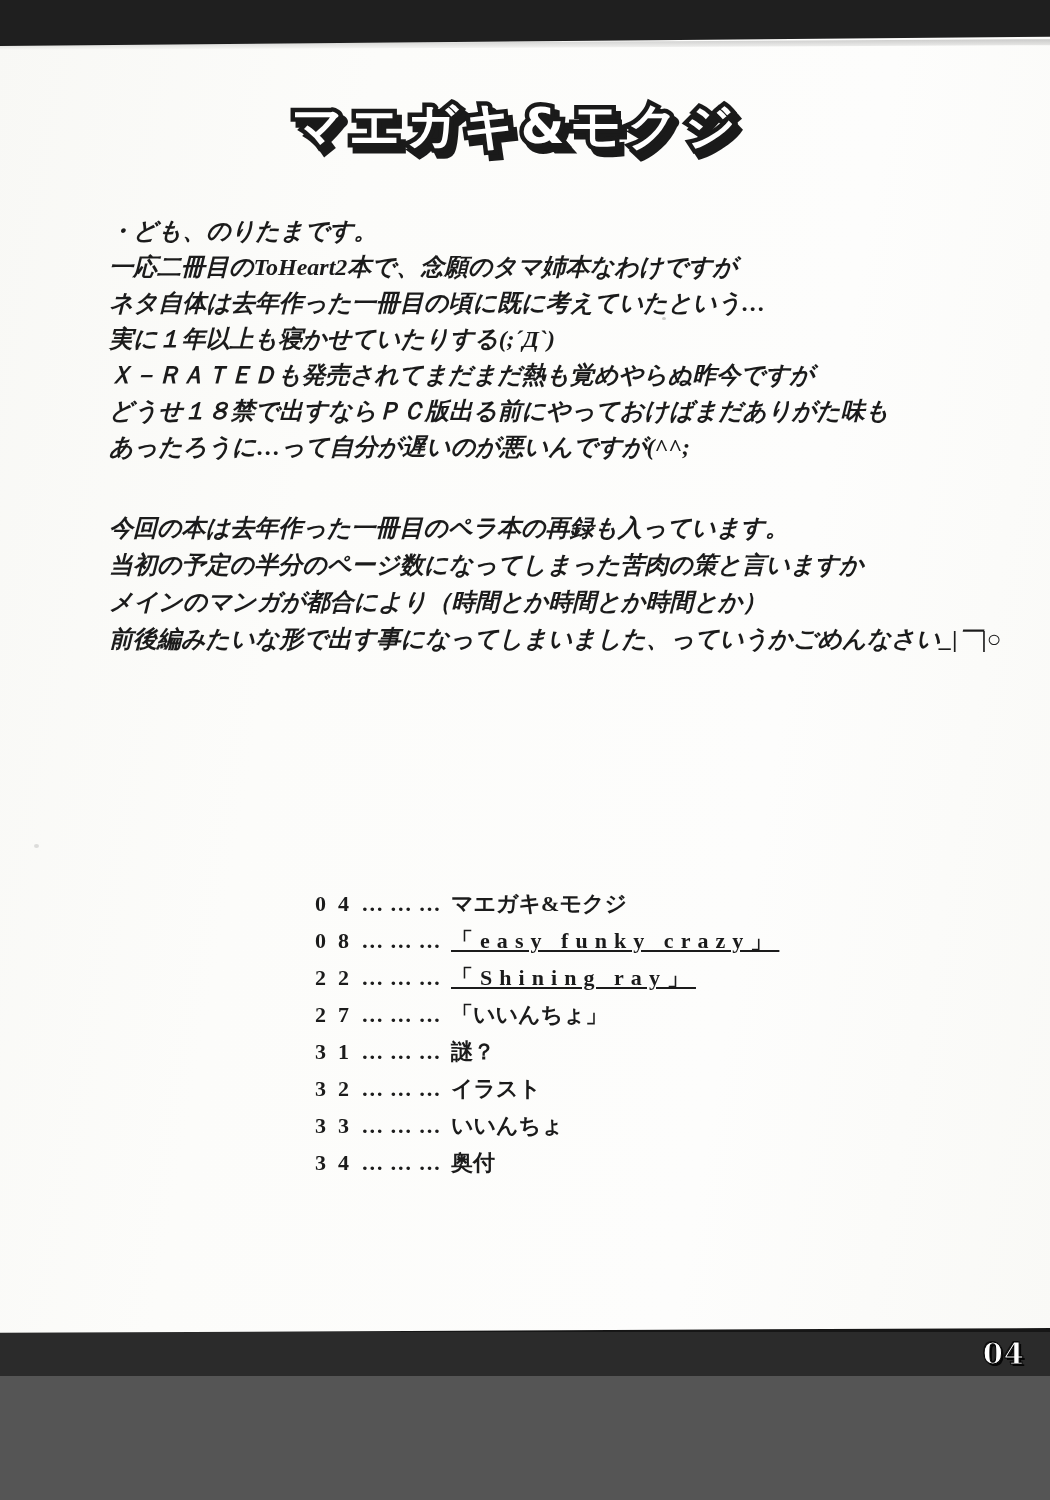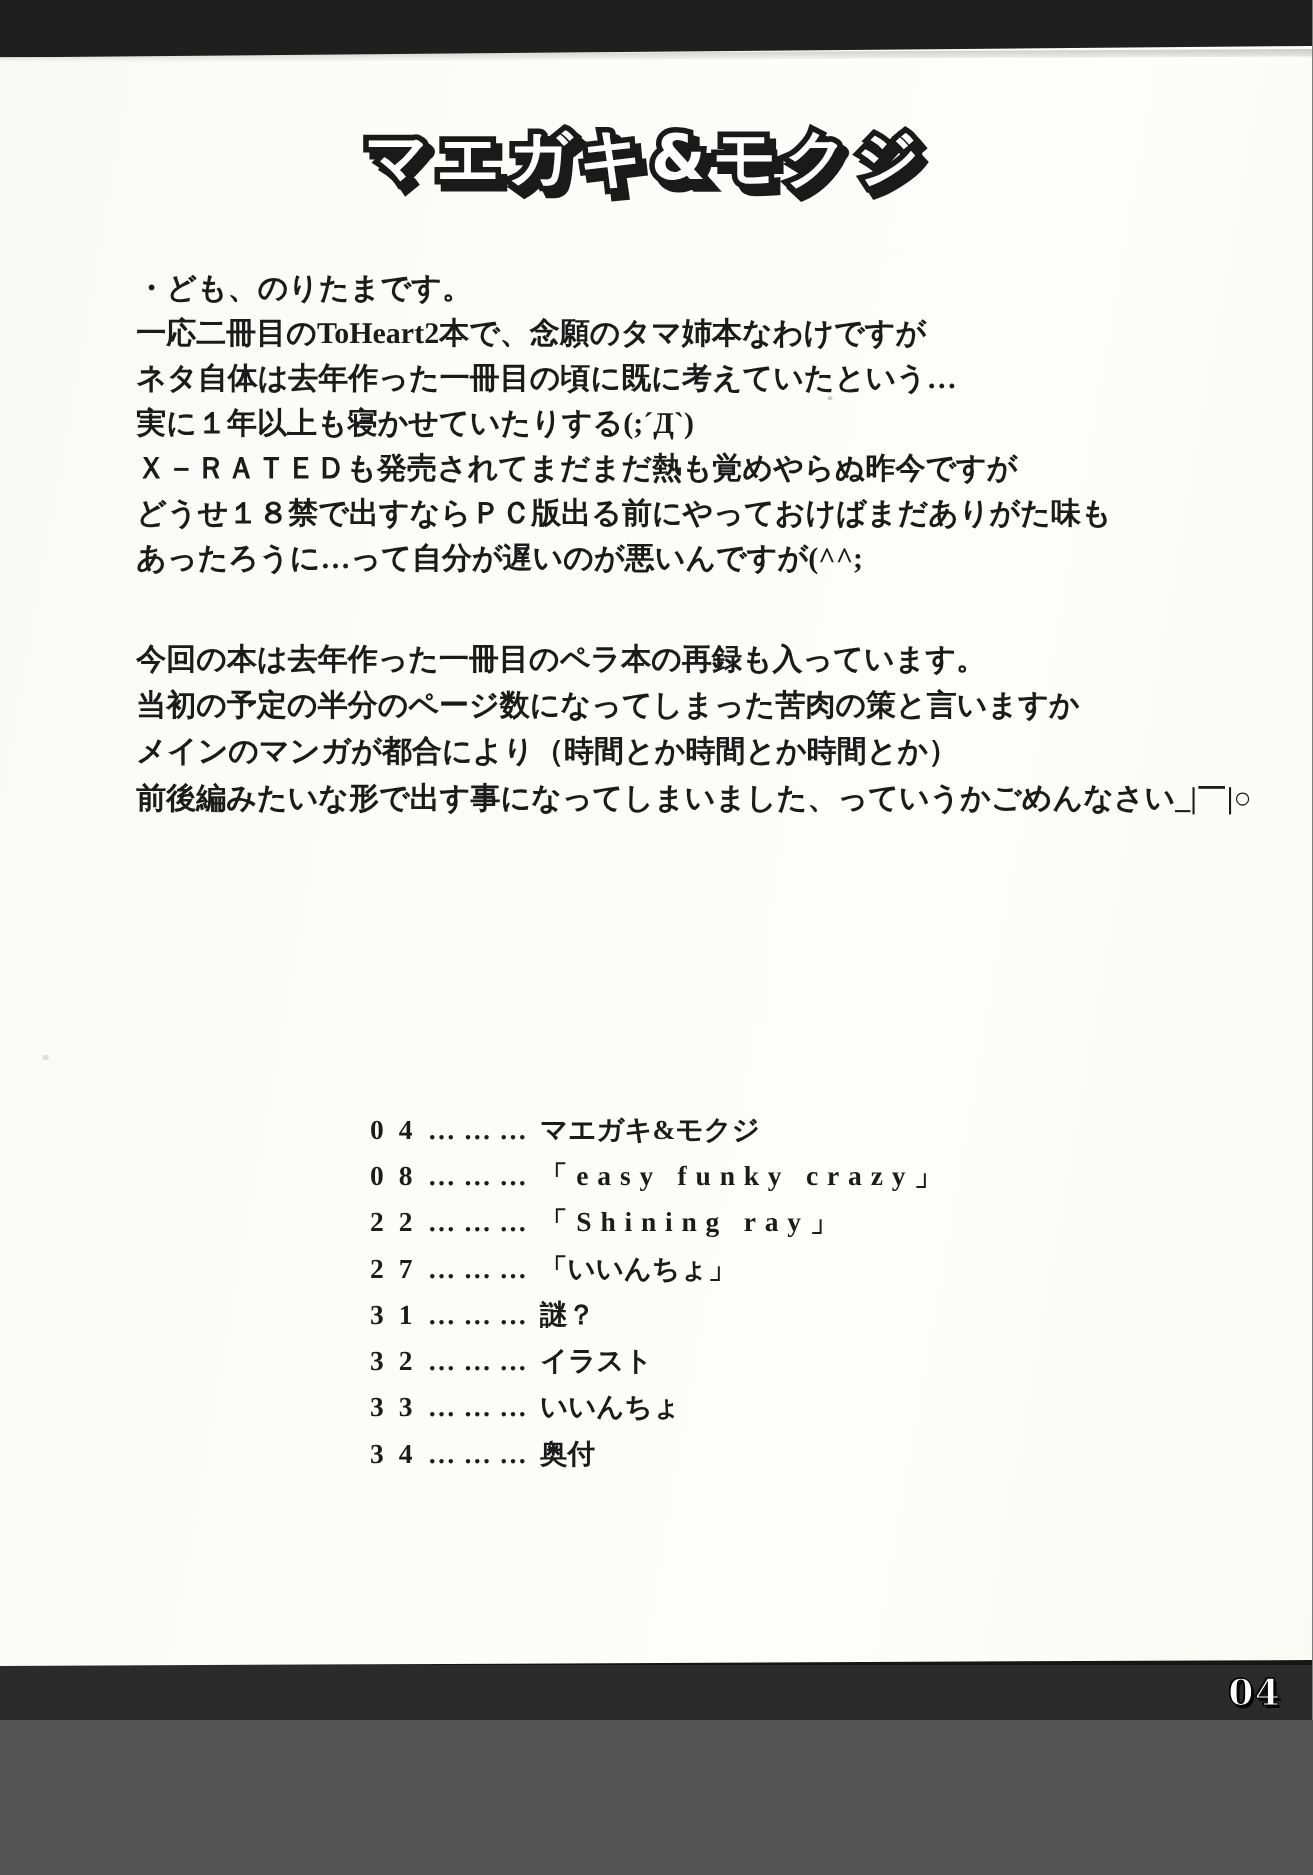--- a/index.html
+++ b/index.html
@@ -48,30 +48,30 @@
     font-family:"DejaVu Sans","Liberation Sans",sans-serif;
     font-weight:bold; font-size:50px; line-height:60px; letter-spacing:6px;
     white-space:nowrap;
   }
   .h-shadow { -webkit-text-stroke:9px #1a1a1a; color:#1a1a1a; transform:translate(5px,6px); }
   .h-outline { -webkit-text-stroke:9px #1a1a1a; color:#1a1a1a; }
   .h-fill { color:#ffffff; }
 
   
   .preface { position:absolute; left:109px; font-weight:bold; font-size:24px; }
-  .preface p { margin:0; white-space:nowrap; }
+  .preface p { margin:0; white-space:nowrap;font-style:italic; }
   .p1 { top:213px; line-height:36px; }
   .p2 { top:510px; line-height:37px; }
 
   
   .toc { position:absolute; left:296px; top:885px; font-size:22px; font-weight:bold; }
-  .toc-row { height:37px; line-height:37px; white-space:nowrap; }
+  .toc-row { height:37px; line-height:37px; white-space:nowrap;margin-left:19px; }
   .toc-page { letter-spacing:0.55em; }
   .toc-dots { letter-spacing:0.3em; margin-right:4px; }
-  .toc-row.latin .toc-title { letter-spacing:0.32em; }
+  .toc-row.latin .toc-title { letter-spacing:0.32em;text-decoration:underline; }
 
   
   .speck { position:absolute; border-radius:50%; }
   .speck.s1 { left:662px; top:317px; width:4px; height:3px; background:#c9c9c7; }
   .speck.s2 { left:34px;  top:844px; width:5px; height:4px; background:#dcdcda; }
 </style>
 </head>
 <body>
 
 <div class="page">

